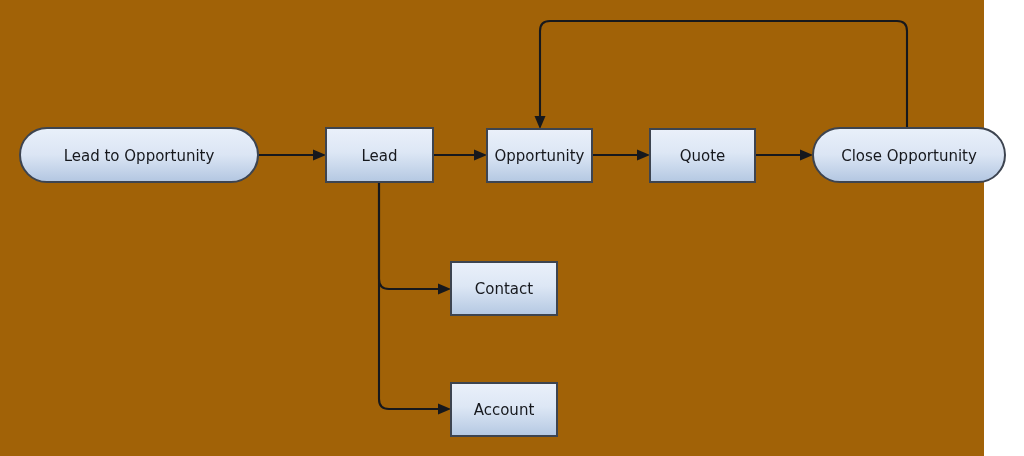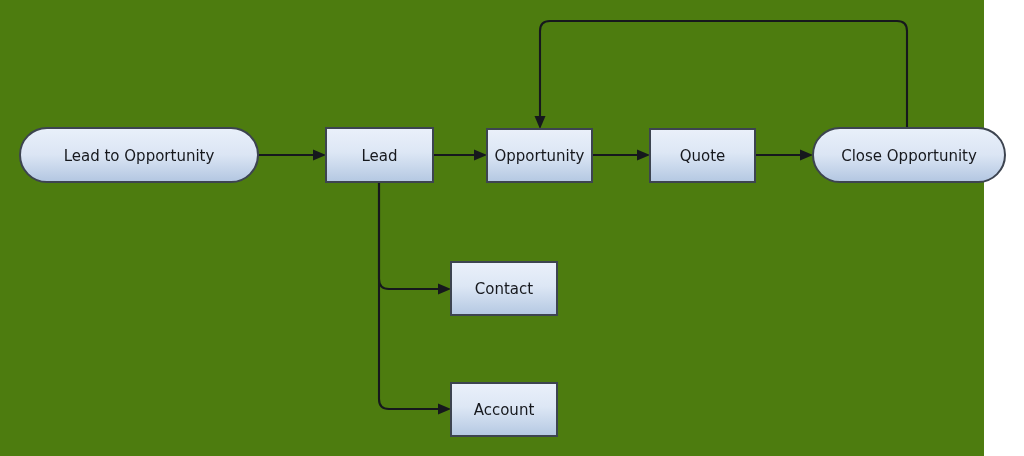--- a/index.html
+++ b/index.html
@@ -10,21 +10,21 @@
   body {
     width: 1024px;
     height: 456px;
     font-family: "DejaVu Sans", "Liberation Sans", sans-serif;
     overflow: hidden;
   }
   #diagram-root {
     position: relative;
     width: 984px;
     height: 456px;
-    background: #4d7c0f;
+    background: #a16207;
   }
   svg.flow {
     display: block;
     width: 1024px;
     height: 456px;
   }
   .node-label {
     font-family: "DejaVu Sans", "Liberation Sans", sans-serif;
     font-size: 15px;
     fill: #16181d;

